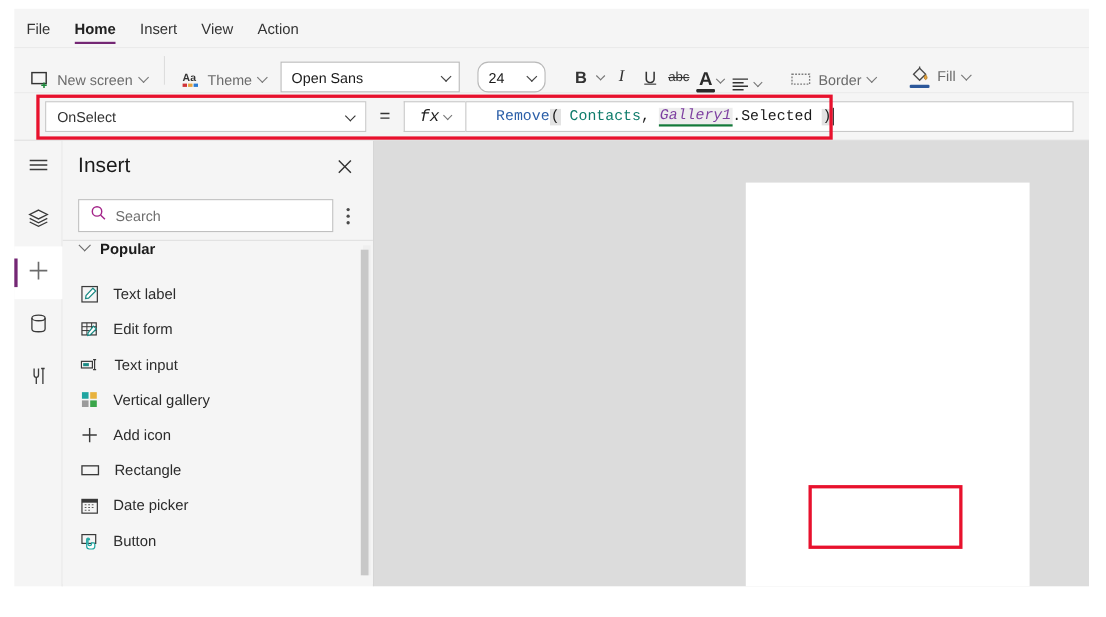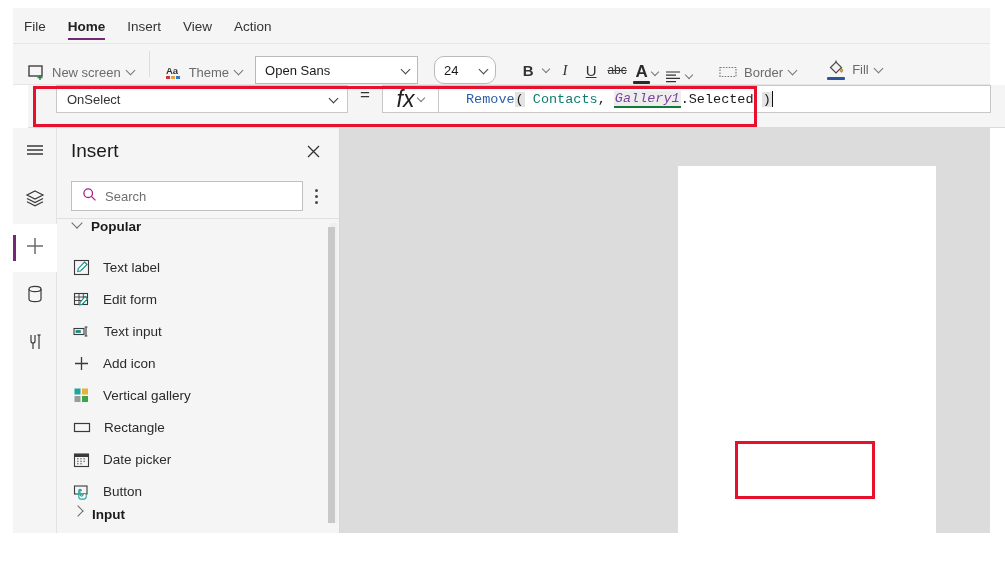--- a/index.html
+++ b/index.html
@@ -82,44 +82,44 @@
   .fmt {
     display:flex; align-items:center; justify-content:center;
     width:26px; height:28px; font-size:15px; color:#333;
     cursor:default;
   }
   .fmt-wrap { display:flex; align-items:center; gap:2px; padding:0 3px; cursor:default; }
   .underbar { height:3px; border-radius:1px; margin-top:1px; }
 
   
   .formula-row {
-    position: absolute; left: 28px; top: 85px; width: 977px; height: 43px;
+    position: absolute; left: 13px; top: 85px; width: 977px; height: 43px;
     background: #f5f5f5;
-    display: flex; align-items: flex-start;
+    display: flex; align-items: center;
     border-bottom: 1px solid #dcdcdc;
   }
   .prop-dd {
     position: relative; margin-left: 28px;
     width: 292px; height: 28px; background:#fff; border:1px solid #c8c8c8;
     display:flex; align-items:center; padding-left:10px;
     font-size:13px; color:#333; cursor:default;
   }
   .prop-dd .arrow {
     position:absolute; right:10px; top:9px; width:7px; height:7px;
     border-right:1.3px solid #333; border-bottom:1.3px solid #333;
     transform: rotate(45deg);
   }
   .eq-sign { width:34px; text-align:center; font-size:17px; color:#333; }
   .fx-box {
     width: 56px; height: 28px; background:#fff; border:1px solid #c8c8c8;
     border-right:none;
     display:flex; align-items:center; justify-content:center; gap:4px;
     cursor:default;
   }
-  .fx-box .fx { font-family:Liberation Sans, sans-serif; font-style:italic; font-size:23px; color:#222; }
+  .fx-box .fx { font-family:Liberation Mono, monospace; font-style:italic; font-size:15px; color:#222; }
   .formula-input {
     height:28px; flex:1; margin-right:14px;
     background:#fff; border:1px solid #c8c8c8;
     display:flex; align-items:center; padding-left:27px;
     font-family:"Liberation Mono","DejaVu Sans Mono", monospace;
     font-size:13.5px; white-space:pre; cursor:text;
   }
   .tok-fn    { color:#2b5fa8; }
   .tok-paren { color:#1a1a1a; background:#e3e3e3; padding:0 1px; }
   .tok-tbl   { color:#0e7c6b; }
@@ -448,40 +448,40 @@
             <rect x="2.6" y="7.1" width="5.2" height="2.8" fill="#1a8a84"></rect>
             <path d="M13 4 v9 M11.6 4 h2.8 M11.6 13 h2.8" stroke="#3a3a3a" stroke-width="1.1"></path>
           </svg>
         </span>
         <span class="i-label">Text input</span>
       </div>
 
       <div class="ins-item">
         <span class="ico">
           <svg width="17" height="17" viewBox="0 0 17 17">
-            <path d="M8.5 2 v13 M2 8.5 h13" stroke="#3a3a3a" stroke-width="1.3"></path>
-          </svg>
-        </span>
-        <span class="i-label">Add icon</span>
-      </div>
-
-      <div class="ins-item">
-        <span class="ico">
-          <svg width="17" height="17" viewBox="0 0 17 17">
             <rect x="1.5" y="1.5" width="6" height="6" fill="#1fa5a0"></rect>
             <rect x="9" y="1.5" width="6" height="6" fill="#e8b23d"></rect>
             <rect x="1.5" y="9" width="6" height="6" fill="#9b9b9b"></rect>
             <rect x="9" y="9" width="6" height="6" fill="#3aa64a"></rect>
           </svg>
         </span>
         <span class="i-label">Vertical gallery</span>
       </div>
 
       <div class="ins-item">
         <span class="ico">
+          <svg width="17" height="17" viewBox="0 0 17 17">
+            <path d="M8.5 2 v13 M2 8.5 h13" stroke="#3a3a3a" stroke-width="1.3"></path>
+          </svg>
+        </span>
+        <span class="i-label">Add icon</span>
+      </div>
+
+      <div class="ins-item">
+        <span class="ico">
           <svg width="18" height="17" viewBox="0 0 18 17">
             <rect x="1.5" y="4.5" width="15" height="8" fill="none" stroke="#3a3a3a" stroke-width="1.2"></rect>
           </svg>
         </span>
         <span class="i-label">Rectangle</span>
       </div>
 
       <div class="ins-item">
         <span class="ico">
           <svg width="17" height="17" viewBox="0 0 17 17">
@@ -496,24 +496,20 @@
       <div class="ins-item">
         <span class="ico">
           <svg width="17" height="17" viewBox="0 0 17 17">
             <rect x="1.5" y="3" width="12.5" height="8" fill="none" stroke="#3a3a3a" stroke-width="1.1"></rect>
             <path d="M7 7.5 v4 a1.6 1.6 0 0 0 3.2 0 v-1 h1.6 a1.4 1.4 0 0 1 1.4 1.4 v1.6 a2.6 2.6 0 0 1-2.6 2.6 h-2.4 a2.4 2.4 0 0 1-2.4-2.4 V7.5 a1.3 1.3 0 0 1 2.6 0z" fill="#ffffff" stroke="#1fa5a0" stroke-width="1.1"></path>
           </svg>
         </span>
         <span class="i-label">Button</span>
       </div>
 
-      <div class="group-row">
-        <span class="caret-right"></span>
-        <span class="g-label">Input</span>
-      </div>
 
       <div class="ins-scroll">
         <div class="ins-thumb"></div>
       </div>
     </div>
   </div>
 
   <div class="canvas">
     <div class="app-screen">
 

